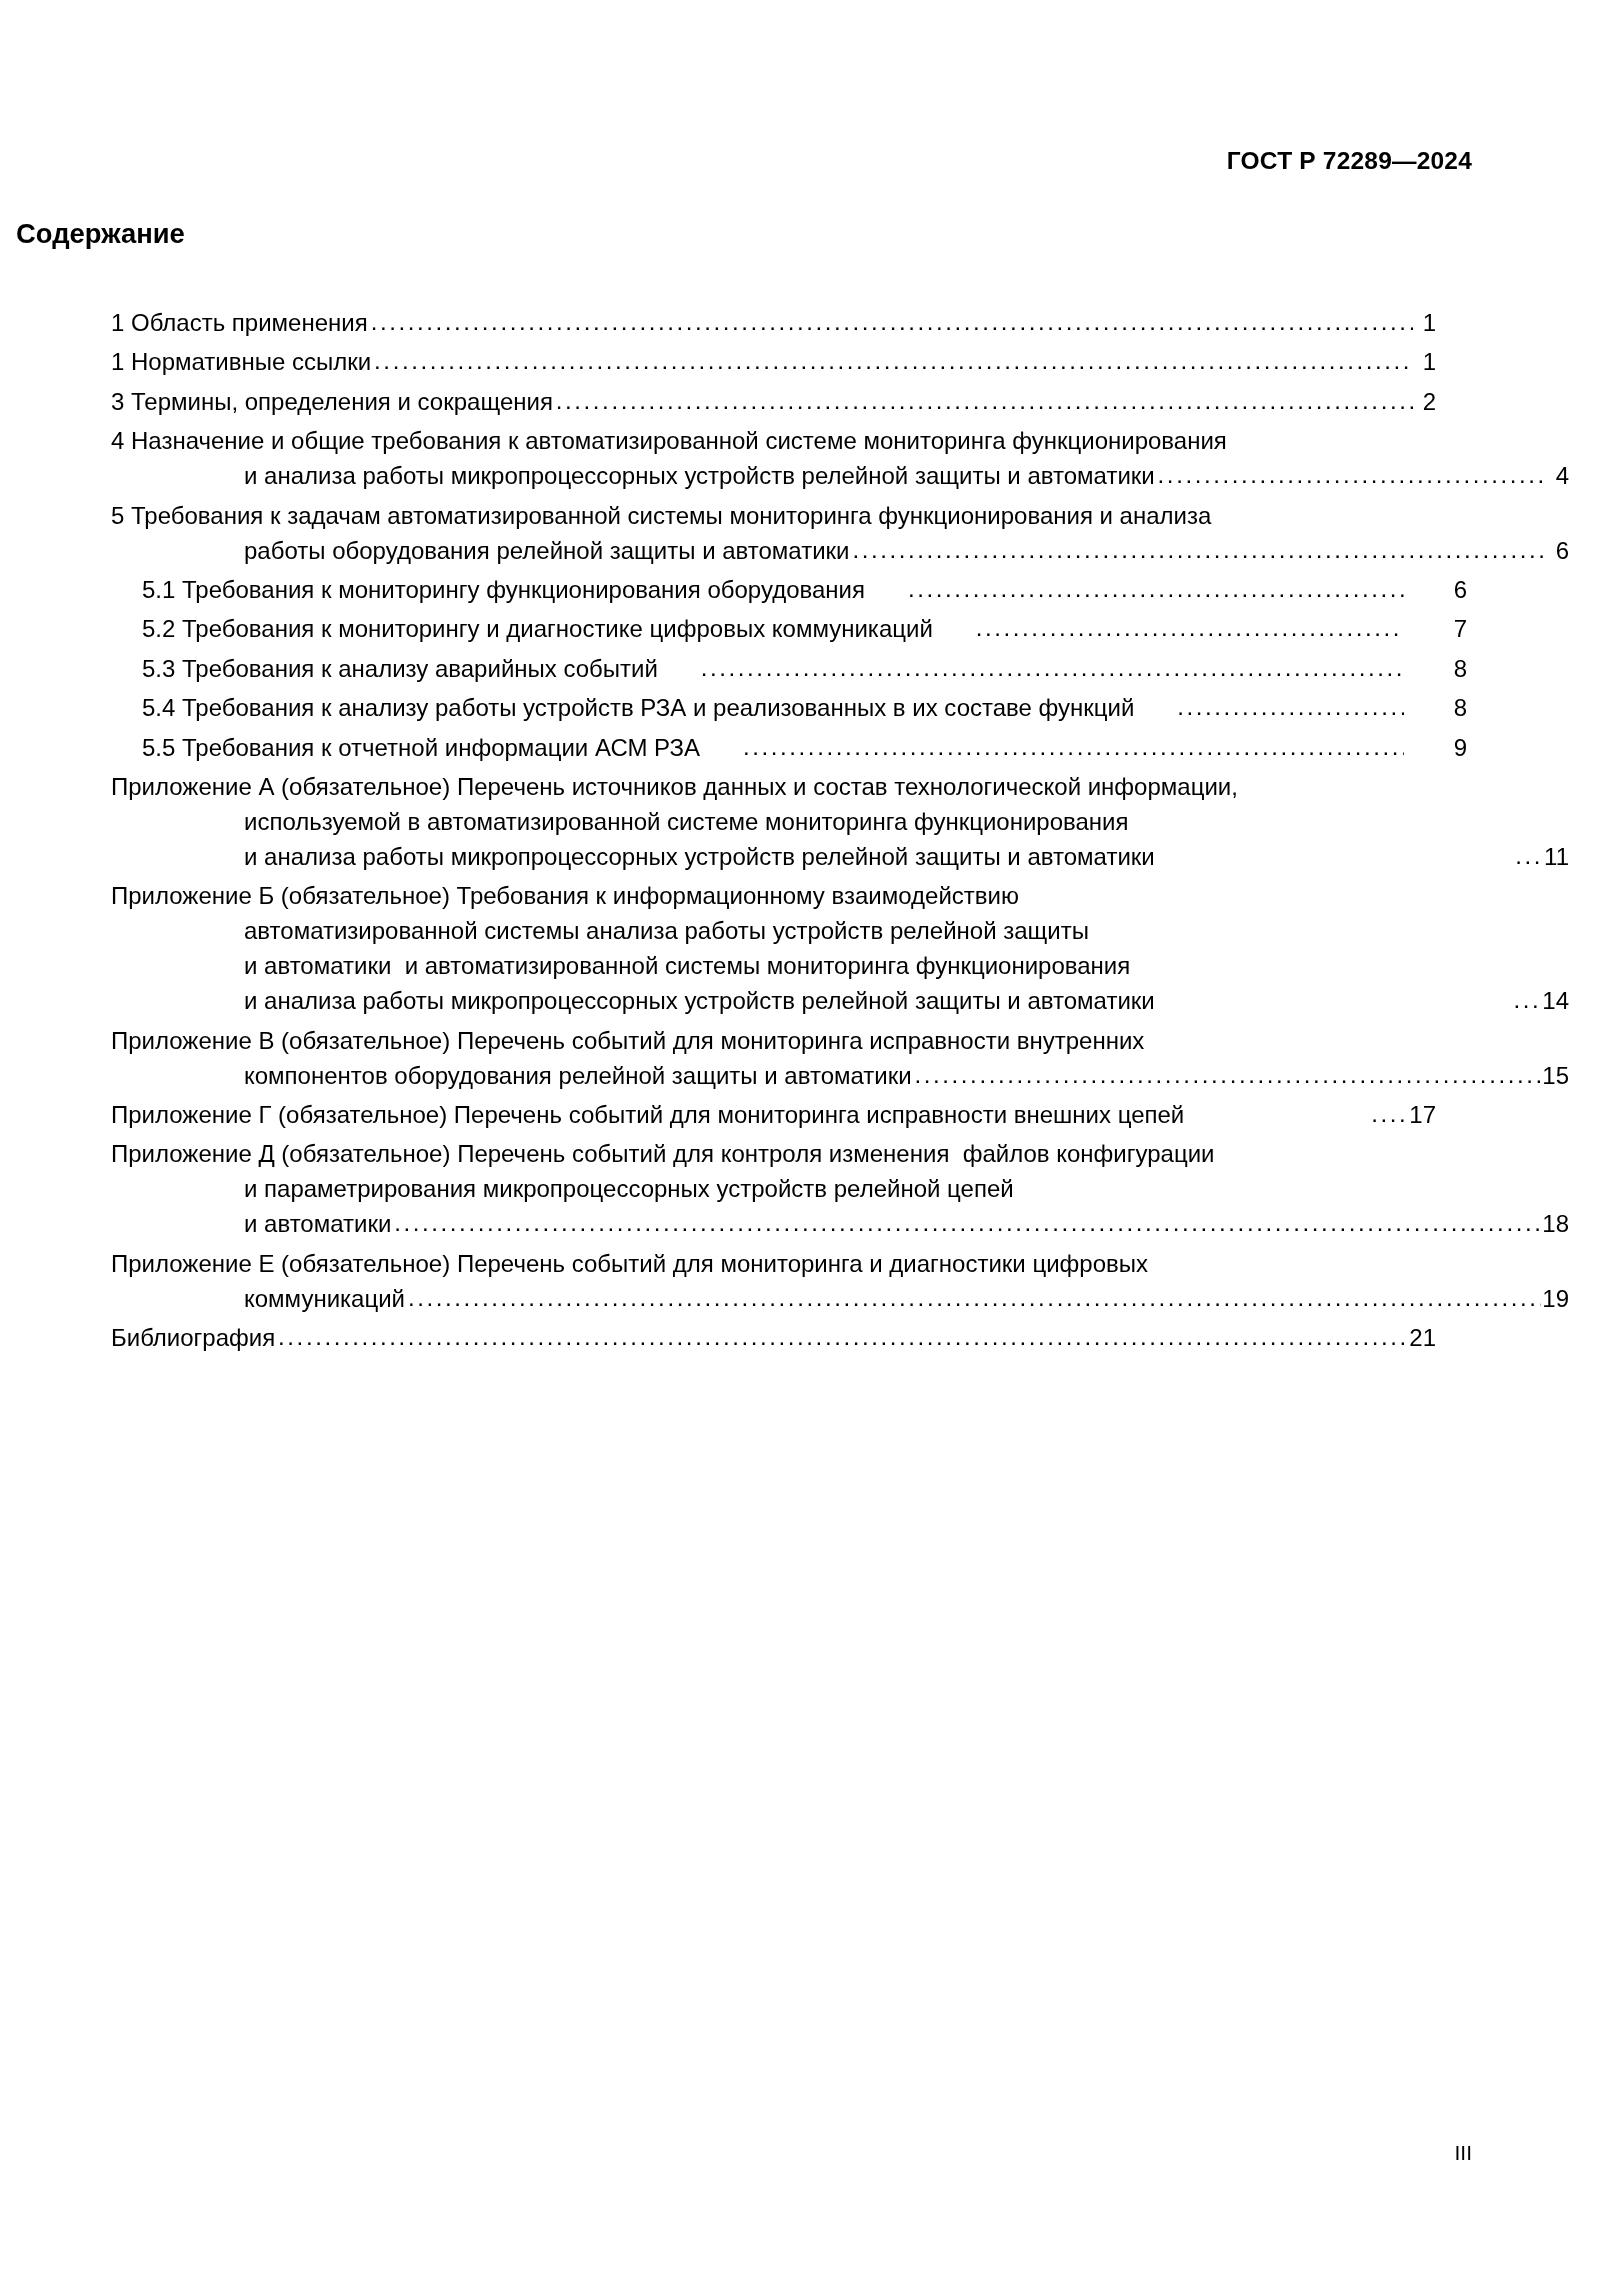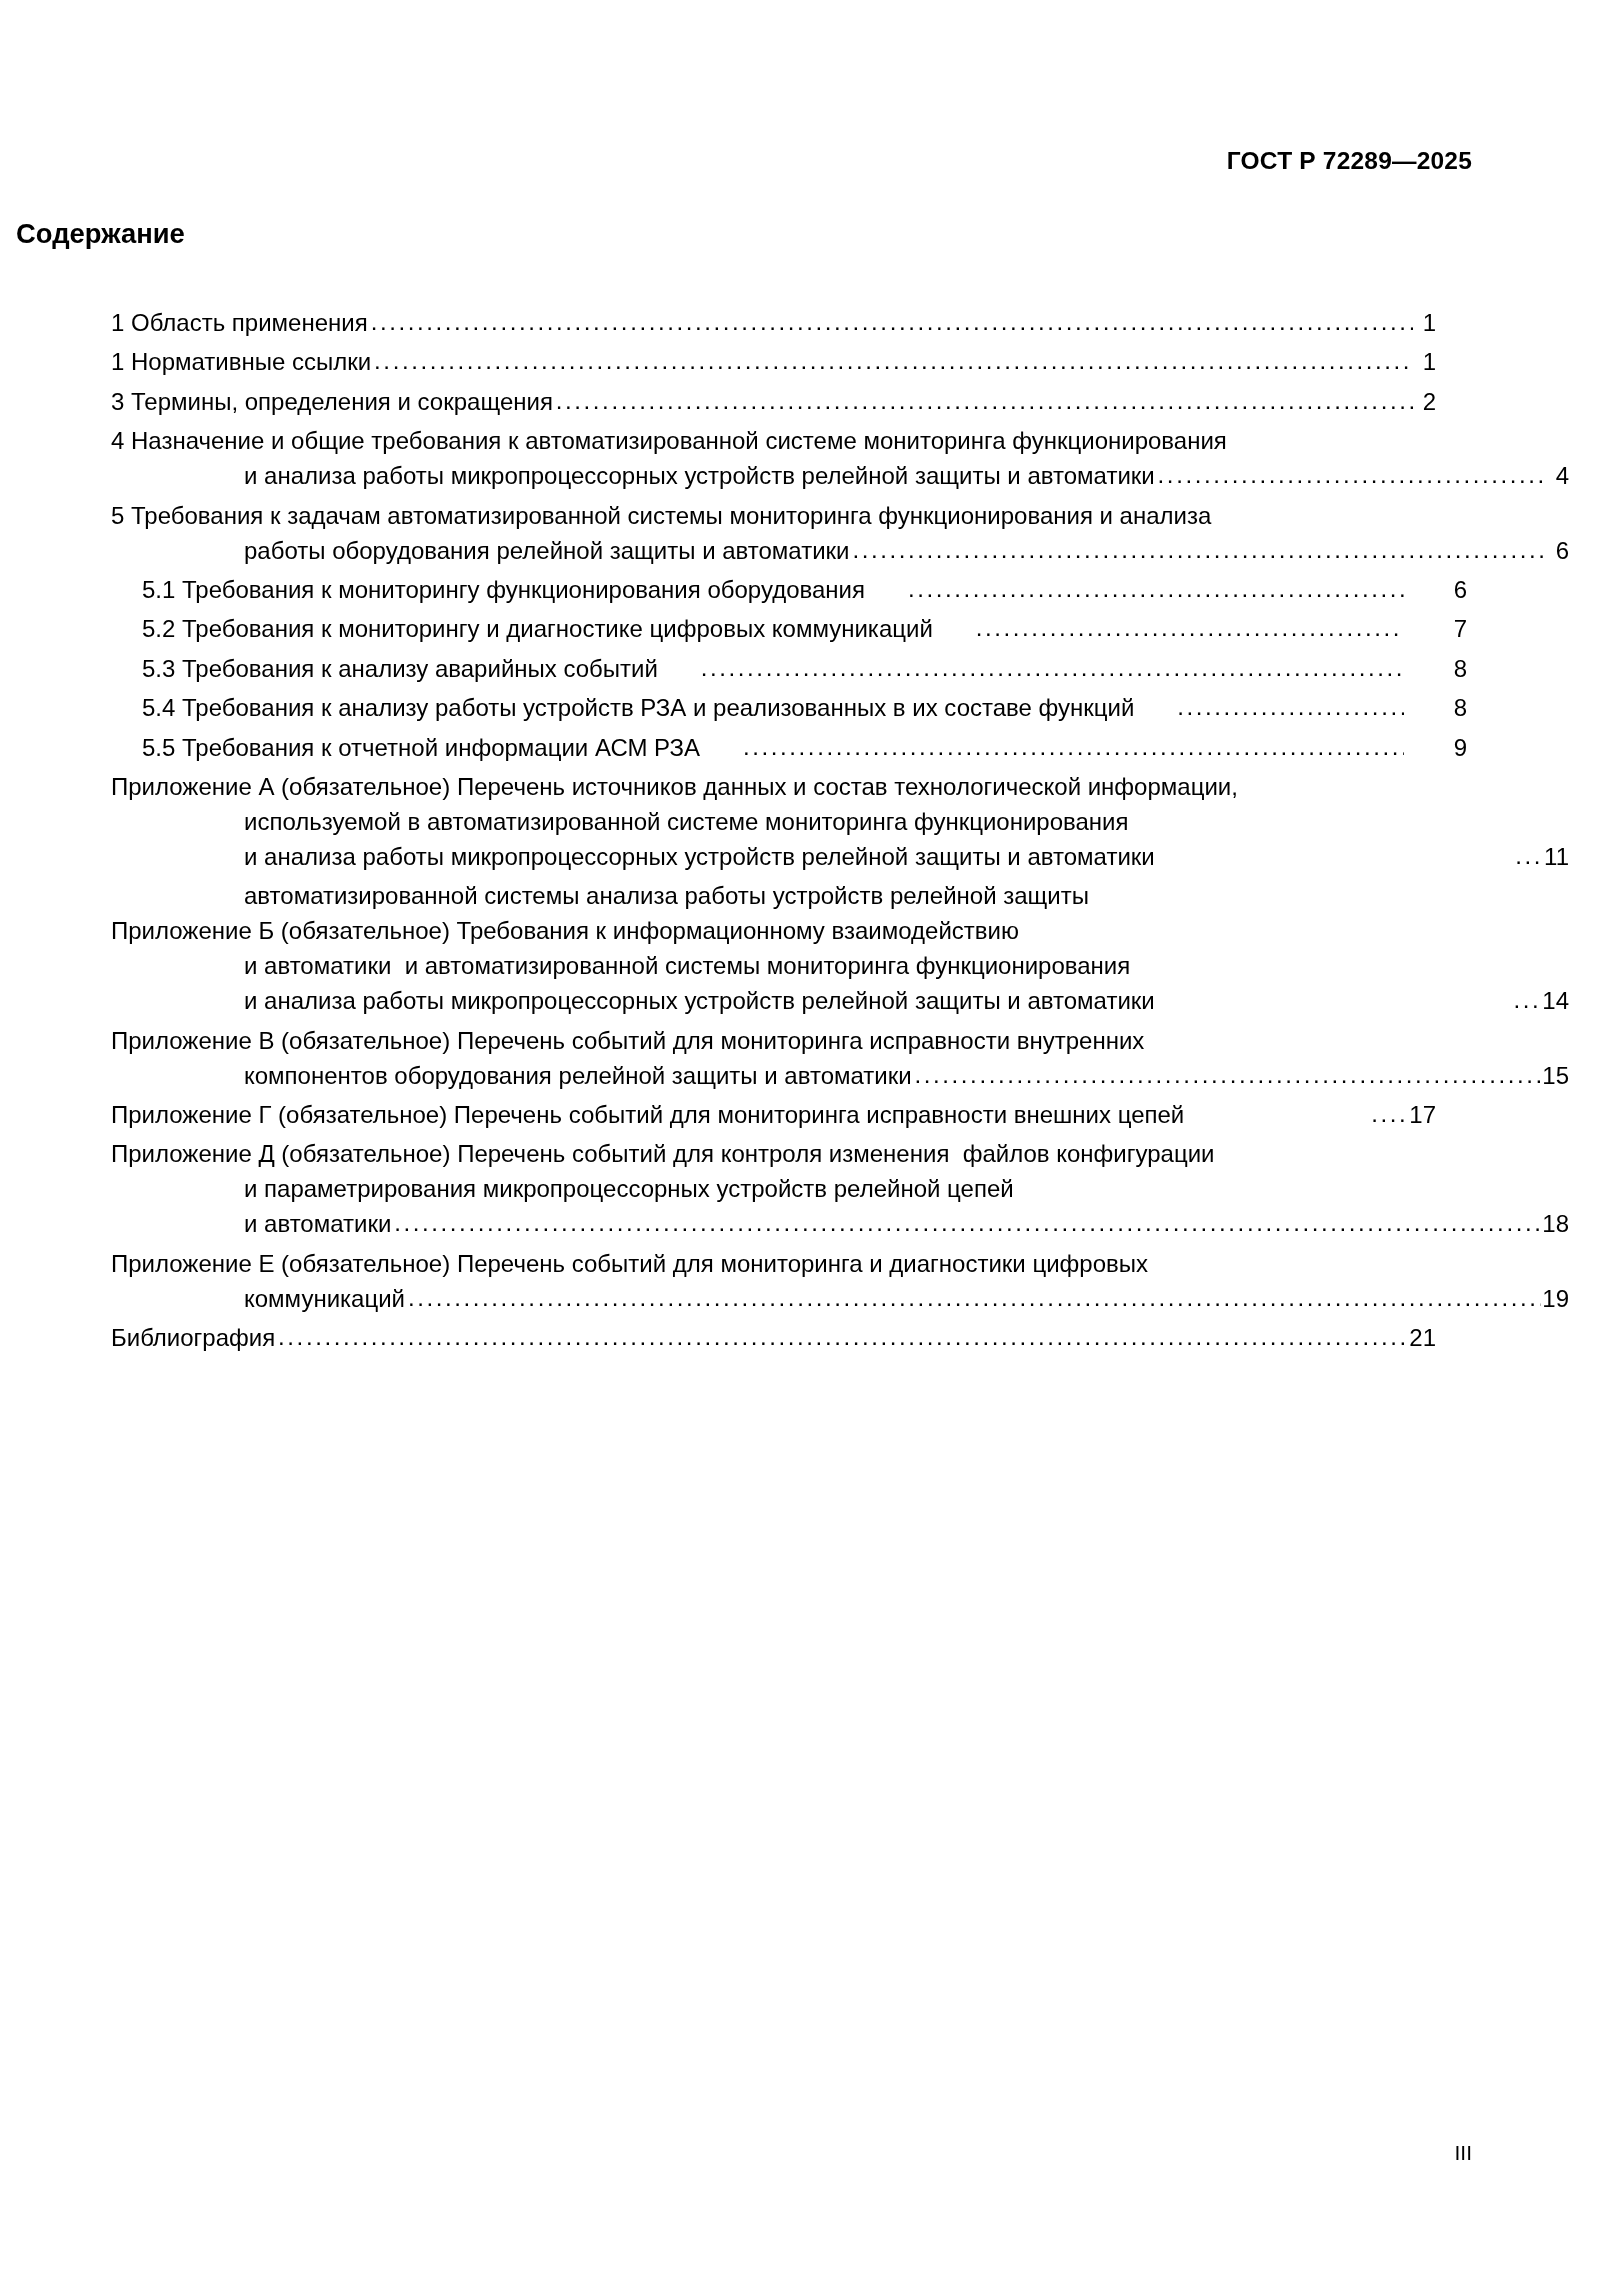--- a/index.html
+++ b/index.html
@@ -93,21 +93,21 @@
     bottom: 128px;
     right: 149px;
     font-size: 21px;
   }
 </style>
 </head>
 <body>
 
 <div class="page">
 
-  <div class="header">ГОСТ Р 72289—2025</div>
+  <div class="header">ГОСТ Р 72289—2024</div>
 
   <div class="doc-title">Содержание</div>
 
   <div class="toc" id="toc-root">
       <div class="toc-entry">
         <div class="line lastline ind-0">
           <span class="txt">1 Область применения</span>
           <span class="dots">...............................................................................................................................................................</span>
           <span class="pageno">1</span>
         </div>
@@ -180,22 +180,22 @@
       <div class="toc-entry">
         <div class="line ind-0"><span class="txt">Приложение А (обязательное) Перечень источников данных и состав технологической информации,</span></div>
         <div class="line cont-3"><span class="txt">используемой в автоматизированной системе мониторинга функционирования</span></div>
         <div class="line lastline cont-3">
           <span class="txt">и анализа работы микропроцессорных устройств релейной защиты и автоматики</span>
           <span class="dots" style="letter-spacing: 0px; text-align: right;"><span style="letter-spacing: 2.6px;"> ...</span></span>
           <span class="pageno">11</span>
         </div>
       </div>
       <div class="toc-entry">
+        <div class="line ind-0"><span class="txt">Приложение Б (обязательное) Требования к информационному взаимодействию</span></div>
         <div class="line cont-3"><span class="txt">автоматизированной системы анализа работы устройств релейной защиты</span></div>
-        <div class="line ind-0"><span class="txt">Приложение Б (обязательное) Требования к информационному взаимодействию</span></div>
         <div class="line cont-3"><span class="txt">и автоматики  и автоматизированной системы мониторинга функционирования</span></div>
         <div class="line lastline cont-3">
           <span class="txt">и анализа работы микропроцессорных устройств релейной защиты и автоматики</span>
           <span class="dots" style="letter-spacing: 0px; text-align: right;"><span style="letter-spacing: 2.6px;"> ...</span></span>
           <span class="pageno">14</span>
         </div>
       </div>
       <div class="toc-entry">
         <div class="line ind-0"><span class="txt">Приложение В (обязательное) Перечень событий для мониторинга исправности внутренних</span></div>
         <div class="line lastline cont-3">

